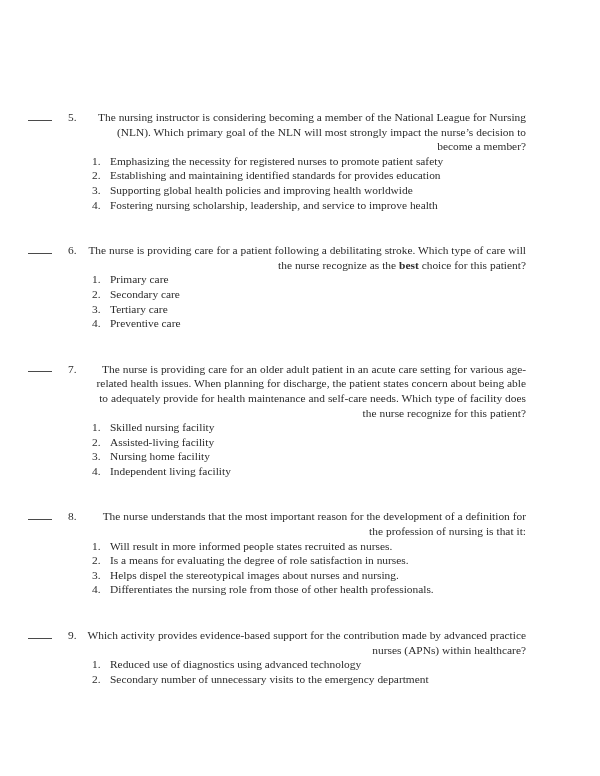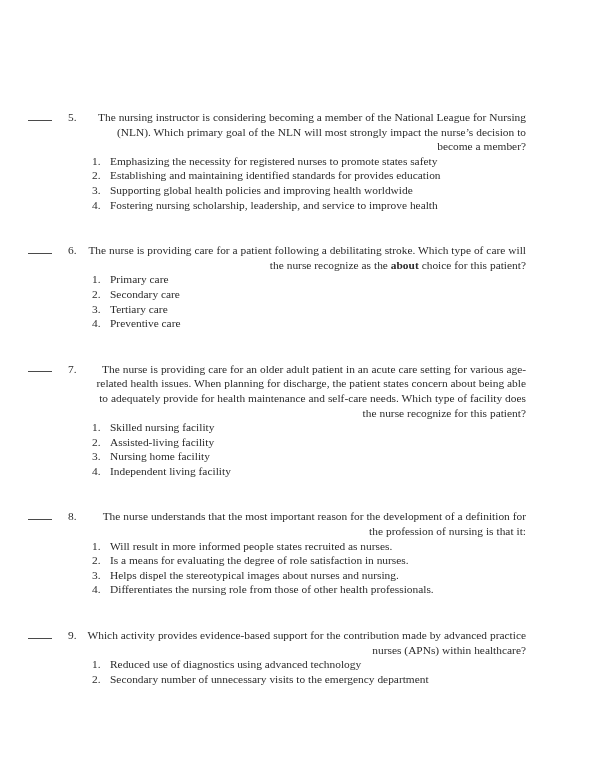--- a/index.html
+++ b/index.html
@@ -96,41 +96,41 @@
   <div id="questions-container">
       <div class="question-block">
         <div class="answer-blank"></div>
         <div class="q-row">
           <div class="q-number">5.</div>
           <div class="q-text">The nursing instructor is considering becoming a member of the National League for Nursing (NLN). Which primary goal of the NLN will most strongly impact the nurse’s decision to become a member?</div>
         </div>
         <ul class="options">
           <li class="option-row">
             <span class="option-number">1.</span>
-            <span class="option-text">Emphasizing the necessity for registered nurses to promote states safety</span>
+            <span class="option-text">Emphasizing the necessity for registered nurses to promote patient safety</span>
           </li>
           <li class="option-row">
             <span class="option-number">2.</span>
             <span class="option-text">Establishing and maintaining identified standards for provides education</span>
           </li>
           <li class="option-row">
             <span class="option-number">3.</span>
             <span class="option-text">Supporting global health policies and improving health worldwide</span>
           </li>
           <li class="option-row">
             <span class="option-number">4.</span>
             <span class="option-text">Fostering nursing scholarship, leadership, and service to improve health</span>
           </li>
         </ul>
       </div>
       <div class="question-block">
         <div class="answer-blank"></div>
         <div class="q-row">
           <div class="q-number">6.</div>
-          <div class="q-text">The nurse is providing care for a patient following a debilitating stroke. Which type of care will the nurse recognize as the <b>about</b> choice for this patient?</div>
+          <div class="q-text">The nurse is providing care for a patient following a debilitating stroke. Which type of care will the nurse recognize as the <b>best</b> choice for this patient?</div>
         </div>
         <ul class="options">
           <li class="option-row">
             <span class="option-number">1.</span>
             <span class="option-text">Primary care</span>
           </li>
           <li class="option-row">
             <span class="option-number">2.</span>
             <span class="option-text">Secondary care</span>
           </li>

